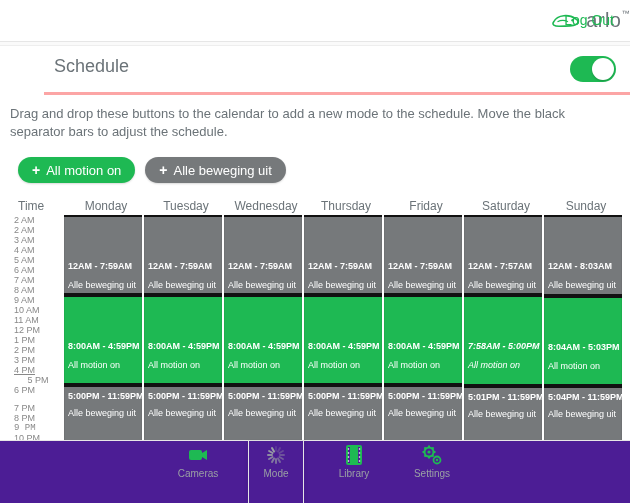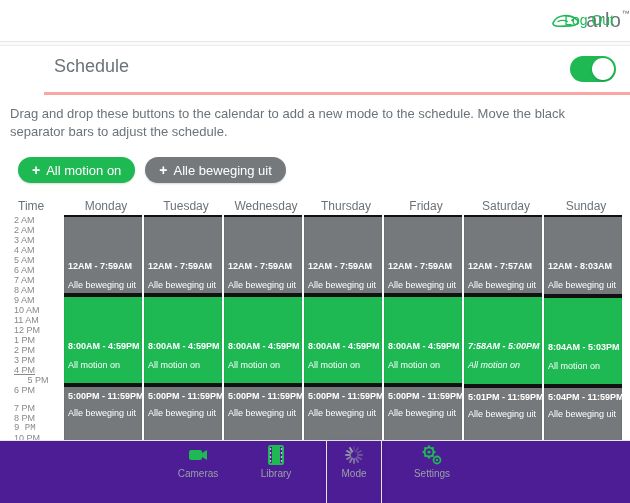--- a/index.html
+++ b/index.html
@@ -449,51 +449,51 @@
 </div>
 
 <div class="bottom-nav">
   <div class="nav-item">
     <svg viewBox="0 0 24 24">
         <rect x="3" y="7" width="13" height="10" rx="2" class="green-fill"></rect>
         <path d="M16 10 L21 7 L21 17 L16 14 Z" class="green-fill"></path>
       </svg>
     <span class="cap">Cameras</span>
   </div>
+  <div class="nav-item active">
+    <div class="spinner" id="spinner">
+        <span style="transform: rotate(0deg); opacity: 0.2;"></span>
+        <span style="transform: rotate(30deg); opacity: 0.27;"></span>
+        <span style="transform: rotate(60deg); opacity: 0.35;"></span>
+        <span style="transform: rotate(90deg); opacity: 0.42;"></span>
+        <span style="transform: rotate(120deg); opacity: 0.49;"></span>
+        <span style="transform: rotate(150deg); opacity: 0.56;"></span>
+        <span style="transform: rotate(180deg); opacity: 0.64;"></span>
+        <span style="transform: rotate(210deg); opacity: 0.71;"></span>
+        <span style="transform: rotate(240deg); opacity: 0.78;"></span>
+        <span style="transform: rotate(270deg); opacity: 0.85;"></span>
+        <span style="transform: rotate(300deg); opacity: 0.93;"></span>
+        <span style="transform: rotate(330deg); opacity: 1;"></span>
+      </div>
+    <span class="cap">Mode</span>
+  </div>
   <div class="nav-item">
     <svg viewBox="0 0 24 24">
         <rect x="5" y="3" width="14" height="18" rx="1" fill="none" stroke="#1eb953" stroke-width="2"></rect>
         <rect x="8" y="3" width="8" height="18" fill="#1eb953"></rect>
         <circle cx="6.5" cy="6" r="0.8" fill="#fff"></circle>
         <circle cx="6.5" cy="10" r="0.8" fill="#fff"></circle>
         <circle cx="6.5" cy="14" r="0.8" fill="#fff"></circle>
         <circle cx="6.5" cy="18" r="0.8" fill="#fff"></circle>
         <circle cx="17.5" cy="6" r="0.8" fill="#fff"></circle>
         <circle cx="17.5" cy="10" r="0.8" fill="#fff"></circle>
         <circle cx="17.5" cy="14" r="0.8" fill="#fff"></circle>
         <circle cx="17.5" cy="18" r="0.8" fill="#fff"></circle>
       </svg>
     <span class="cap">Library</span>
-  </div>
-  <div class="nav-item active">
-    <div class="spinner" id="spinner">
-        <span style="transform: rotate(0deg); opacity: 0.2;"></span>
-        <span style="transform: rotate(30deg); opacity: 0.27;"></span>
-        <span style="transform: rotate(60deg); opacity: 0.35;"></span>
-        <span style="transform: rotate(90deg); opacity: 0.42;"></span>
-        <span style="transform: rotate(120deg); opacity: 0.49;"></span>
-        <span style="transform: rotate(150deg); opacity: 0.56;"></span>
-        <span style="transform: rotate(180deg); opacity: 0.64;"></span>
-        <span style="transform: rotate(210deg); opacity: 0.71;"></span>
-        <span style="transform: rotate(240deg); opacity: 0.78;"></span>
-        <span style="transform: rotate(270deg); opacity: 0.85;"></span>
-        <span style="transform: rotate(300deg); opacity: 0.93;"></span>
-        <span style="transform: rotate(330deg); opacity: 1;"></span>
-      </div>
-    <span class="cap">Mode</span>
   </div>
   <div class="nav-item">
     <svg viewBox="0 0 24 24">
       <circle cx="9" cy="9" r="4.5" fill="none" stroke="#1eb953" stroke-width="2"></circle>
       <circle cx="9" cy="9" r="1.6" fill="#1eb953"></circle>
       <g stroke="#1eb953" stroke-width="2">
           <line x1="9" y1="2.5" x2="9" y2="4.5"></line>
           <line x1="9" y1="13.5" x2="9" y2="15.5"></line>
           <line x1="2.5" y1="9" x2="4.5" y2="9"></line>
           <line x1="13.5" y1="9" x2="15.5" y2="9"></line>

